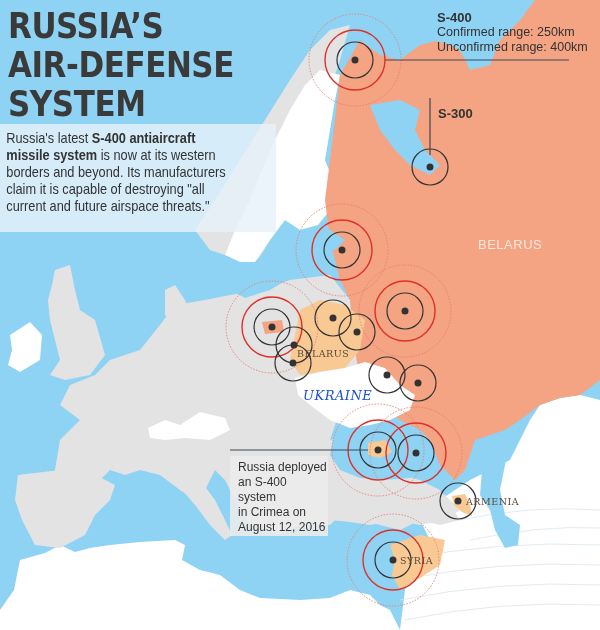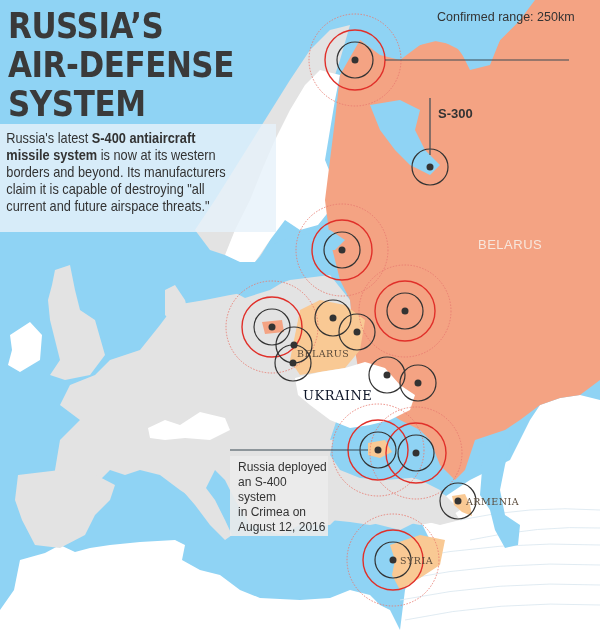--- a/index.html
+++ b/index.html
@@ -7,21 +7,21 @@
   #map{position:absolute;left:0;top:0;width:600px;height:630px;}
   .title{position:absolute;left:8px;top:6px;margin:0;font-family:"DejaVu Sans",sans-serif;font-weight:bold;font-size:36px;line-height:39px;color:#3a3a3a;letter-spacing:-0.5px;transform:scaleX(0.86);transform-origin:left top;white-space:nowrap;}
   .intro{position:absolute;left:0;top:124px;width:276px;height:108px;background:rgba(230,242,250,0.82);}
   .intro p{margin:0;padding:6px 0 0 7px;font-family:"Liberation Sans",sans-serif;font-size:14.2px;line-height:17px;color:#333;transform:scaleX(0.9);transform-origin:left top;width:255px;}
   .intro b{font-weight:bold;}
   .callout{position:absolute;font-family:"Liberation Sans",sans-serif;color:#333;font-size:12.5px;line-height:15px;}
   .callout .hd{font-weight:bold;font-size:13px;}
   .crimea-note{position:absolute;left:230px;top:456px;width:90px;height:76px;background:rgba(235,235,235,0.9);padding:4px 0 0 8px;font-size:12px;line-height:15px;color:#333;}
   .lbl{position:absolute;font-family:"DejaVu Serif","Liberation Serif",serif;color:#555;letter-spacing:0.5px;}
   .lbl-russia{font-family:"Liberation Sans",sans-serif;color:#f7e6dc;font-size:13px;letter-spacing:0.5px;}
-  .lbl-ukraine{color:#0f172a;font-size:13px;}
+  .lbl-ukraine{color:#1d4ed8;font-size:13px;font-style:italic;}
   .lbl-small{font-size:9.5px;color:#5a4a3a;}
 </style>
 </head>
 <body>
 
 <svg id="map" viewBox="0 0 600 630" xmlns="http://www.w3.org/2000/svg">
   <rect x="0" y="0" width="600" height="630" fill="#8fd3f4"></rect>
 
   <path fill="#ffffff" d="M0,630 L0,610 L14,590 L20,560 L45,553 L60,545 L75,552 L90,548 L110,545 L140,542 L175,540 L185,545 L182,560 L200,570 L220,575 L240,590 L260,598 L300,600 L330,598 L350,590 L370,595 L380,605 L390,610 L400,630 Z"></path>
   <path fill="#ffffff" d="M420,520 L440,500 L470,480 L490,470 L510,460 L520,440 L530,420 L540,405 L560,398 L580,395 L600,400 L600,630 L400,630 L405,590 L415,560 L430,540 Z"></path>
@@ -135,21 +135,23 @@
   <span>RUSSIA’S</span><br>
   <span>AIR-DEFENSE</span><br>
   <span>SYSTEM</span>
 </h1>
 
 <div class="intro">
   <p><span>Russia's latest </span><b>S-400 antiaircraft missile system</b><span> is now at its western borders and beyond. Its manufacturers claim it is capable of destroying "all current and future airspace threats."</span></p>
 </div>
 
 <div class="callout" style="left:437px;top:10px;">
+  <div class="hd">S-400</div>
   <div>Confirmed range: 250km</div>
+  <div>Unconfirmed range: 400km</div>
 </div>
 
 <div class="callout" style="left:438px;top:106px;">
   <div class="hd">S-300</div>
 </div>
 
 <div class="callout crimea-note">
   <div>Russia deployed</div>
   <div>an S-400 system</div>
   <div>in Crimea on</div>

